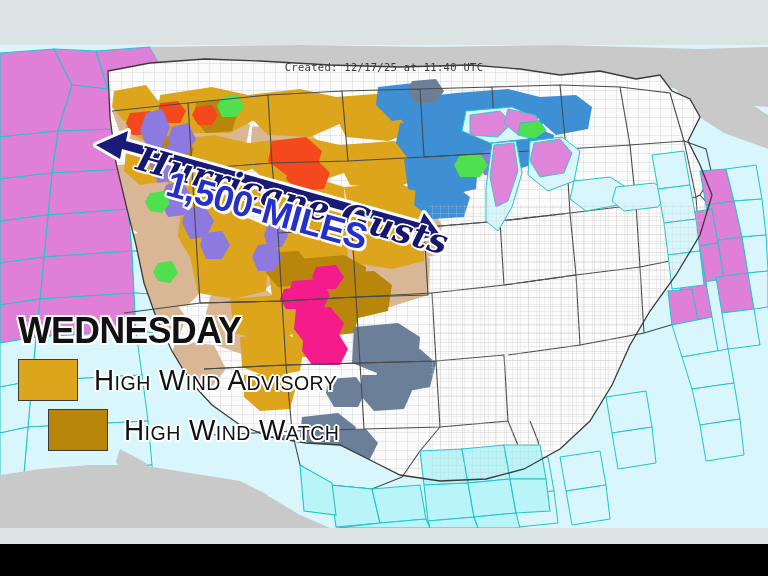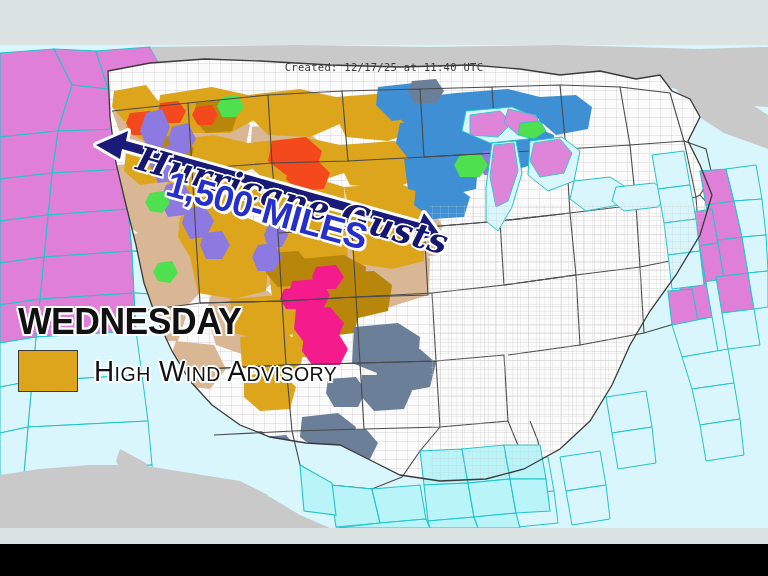--- a/index.html
+++ b/index.html
@@ -95,21 +95,21 @@
     text-shadow:
       2px 0 0 #fff, -2px 0 0 #fff, 0 2px 0 #fff, 0 -2px 0 #fff,
       1.6px 1.6px 0 #fff, -1.6px 1.6px 0 #fff, 1.6px -1.6px 0 #fff, -1.6px -1.6px 0 #fff,
       2.6px 2.6px 0 rgba(255,255,255,0.9);
   }
 
   
   #legend {
     position: absolute;
     left: 18px;
-    top: 303px;
+    top: 312px;
     z-index: 50;
   }
   #legend-title {
     font-family: "Liberation Sans", sans-serif;
     font-weight: bold;
     font-size: 37px;
     line-height: 1;
     letter-spacing: -0.5px;
     color: #111;
     transform: scaleX(0.96);
@@ -493,17 +493,21 @@
 
   <div id="legend">
     <div id="legend-title">WEDNESDAY</div>
 
     <div class="legend-row">
       <div class="legend-swatch" style="background:#dca51c;"></div>
       <div class="legend-label">High Wind Advisory</div>
     </div>
 
 
+    <div class="legend-row">
+      <div class="legend-swatch" style="background:#b8860b;"></div>
+      <div class="legend-label">High Wind Watch</div>
+    </div>
   </div>
 
   <div class="letterbox top"></div>
   <div class="letterbox bottom"></div>
 </div>
 
 </body></html>

